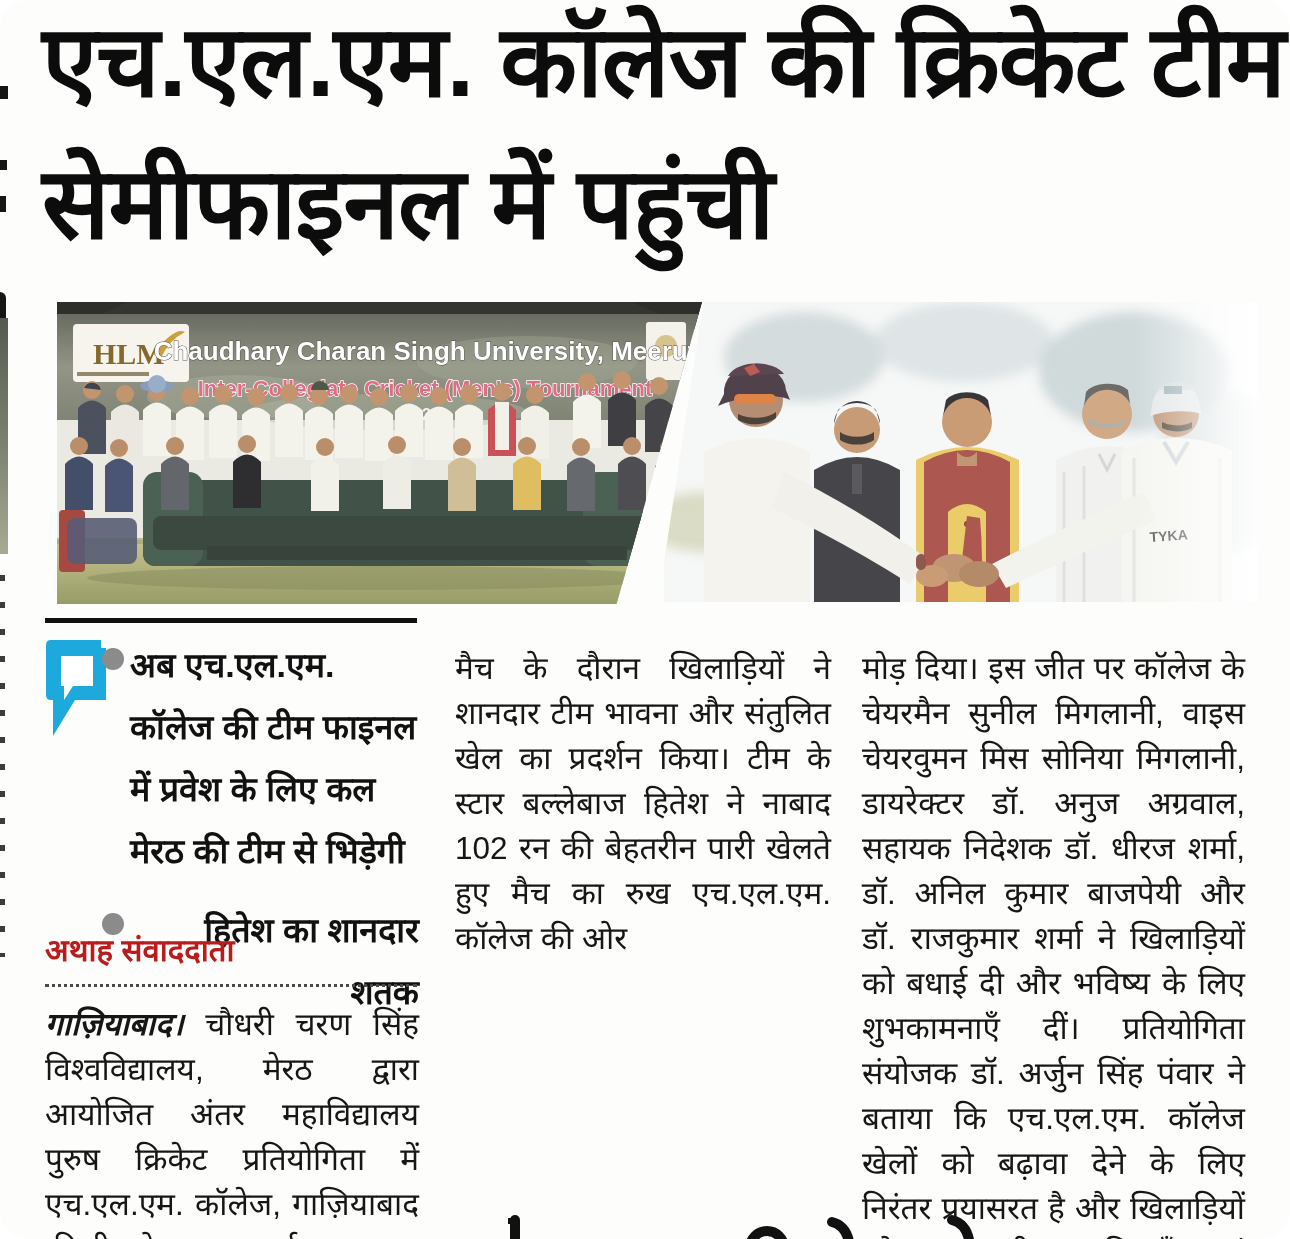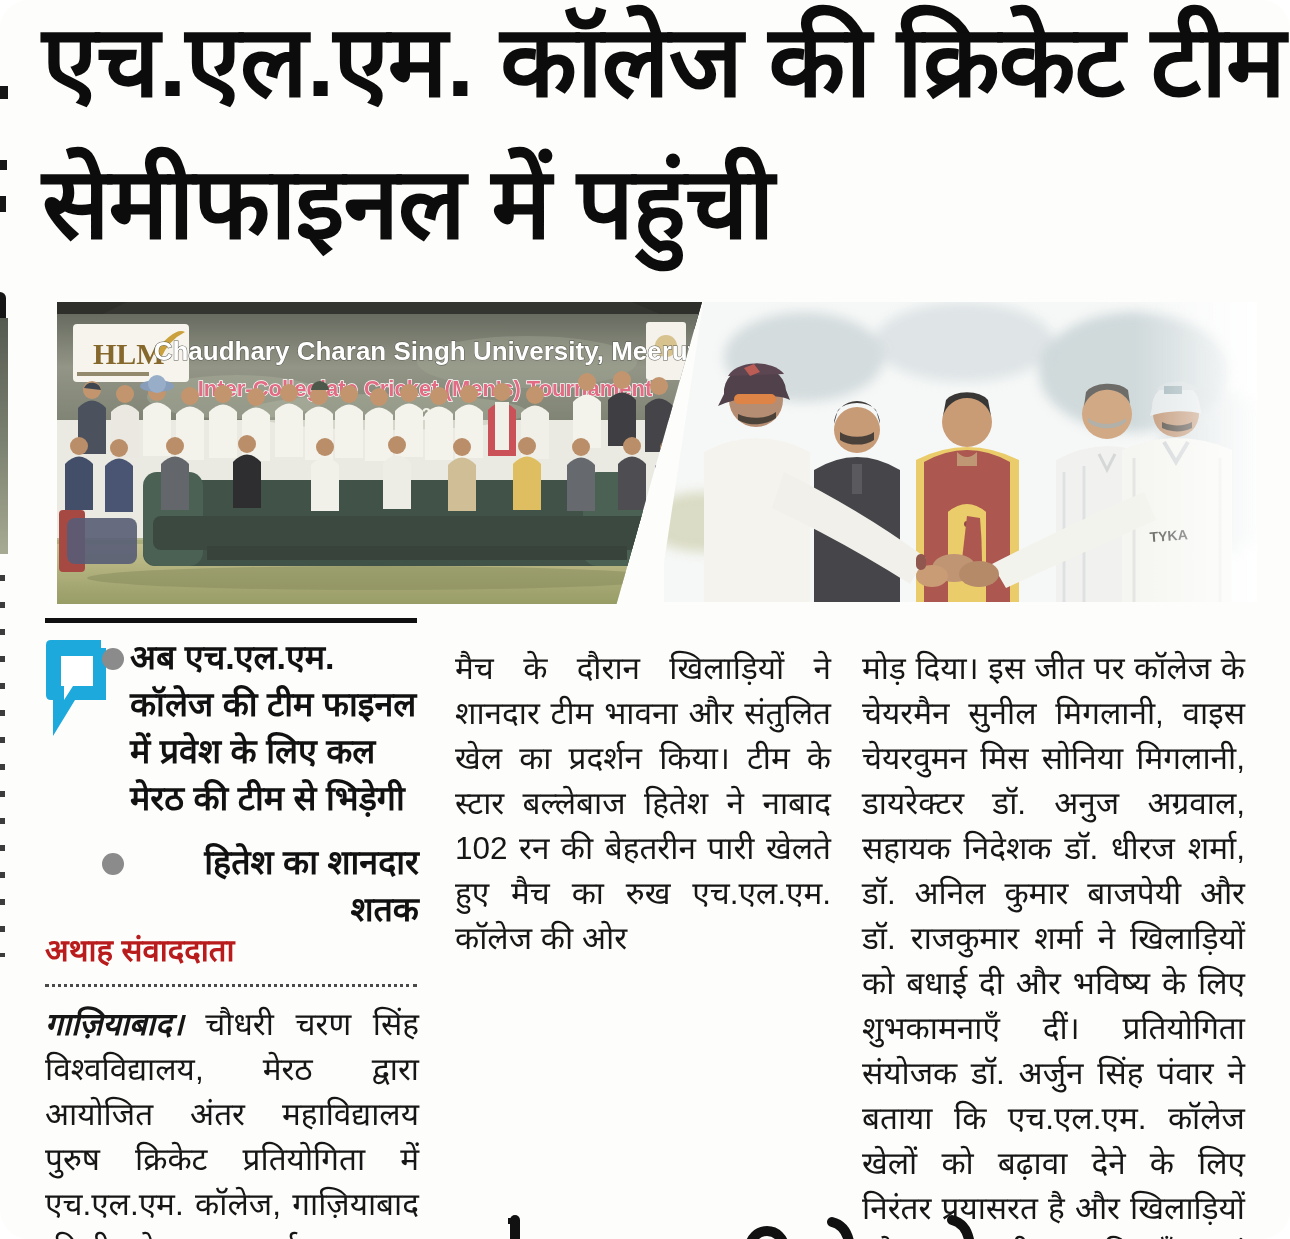--- a/index.html
+++ b/index.html
@@ -13,21 +13,21 @@
   
   .photo{position:absolute;top:302px;overflow:hidden;padding-left:12px;}
   .photo-left{left:45px;width:645px;height:302px;clip-path:polygon(0 0,100% 0,87% 100%,0 100%);}
   .photo-right{left:652px;width:593px;height:300px;clip-path:polygon(8.5% 0,100% 0,100% 100%,1% 100%);}
   .photo svg{display:block;width:100%;height:100%;}
 
   
   .thick-rule{position:absolute;left:45px;top:618px;width:372px;height:5px;background:#101010;}
   .highlights{position:absolute;left:45px;top:634px;width:374px;}
   .quote-icon{position:absolute;left:0;top:4px;width:62px;height:104px;}
-  .hl-item{position:relative;margin-left:85px;font-weight:700;font-size:34px;line-height:47px;color:#111;}
+  .hl-item{position:relative;margin-left:85px;font-weight:700;font-size:34px;line-height:62px;color:#111;}
   .hl-item .dot{position:absolute;left:-28px;top:14px;width:22px;height:22px;border-radius:50%;background:#8b8b8b;}
   .hl-item+.hl-item{margin-top:17px;text-align:right;}
 
   
   .byline{position:absolute;left:45px;top:928px;font-size:31px;font-weight:700;color:#b91c1c;}
   .dot-rule{position:absolute;left:45px;top:984px;width:372px;height:0;border-top:3px dotted #4a4a4a;}
 
   
   .col{position:absolute;font-size:31.5px;line-height:45px;text-align:justify;color:#161616;}
   .col p{margin:0;}

